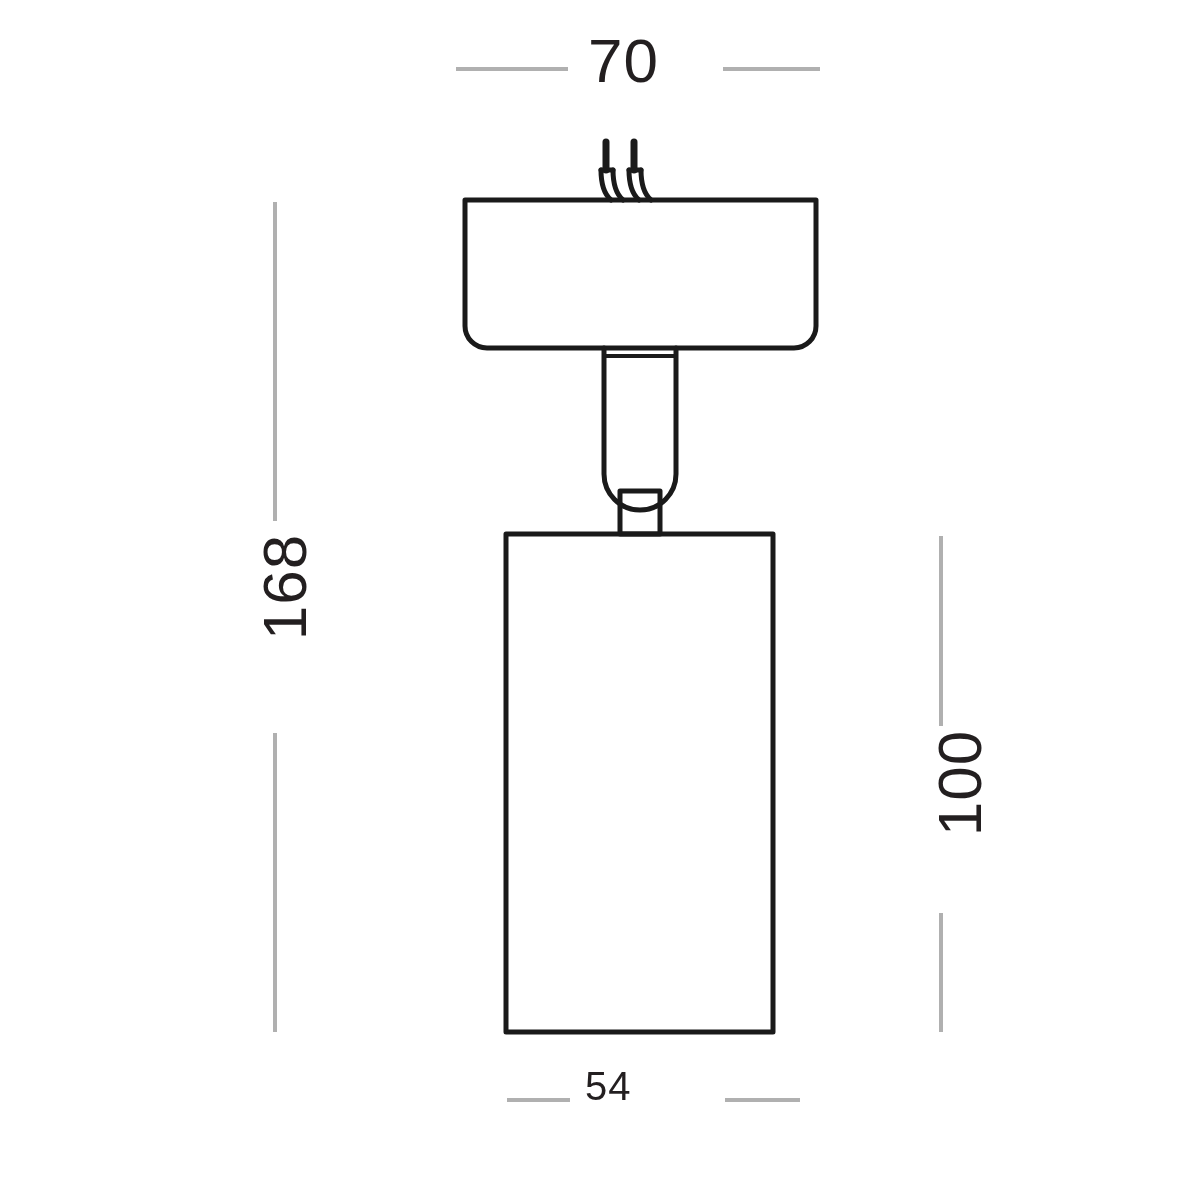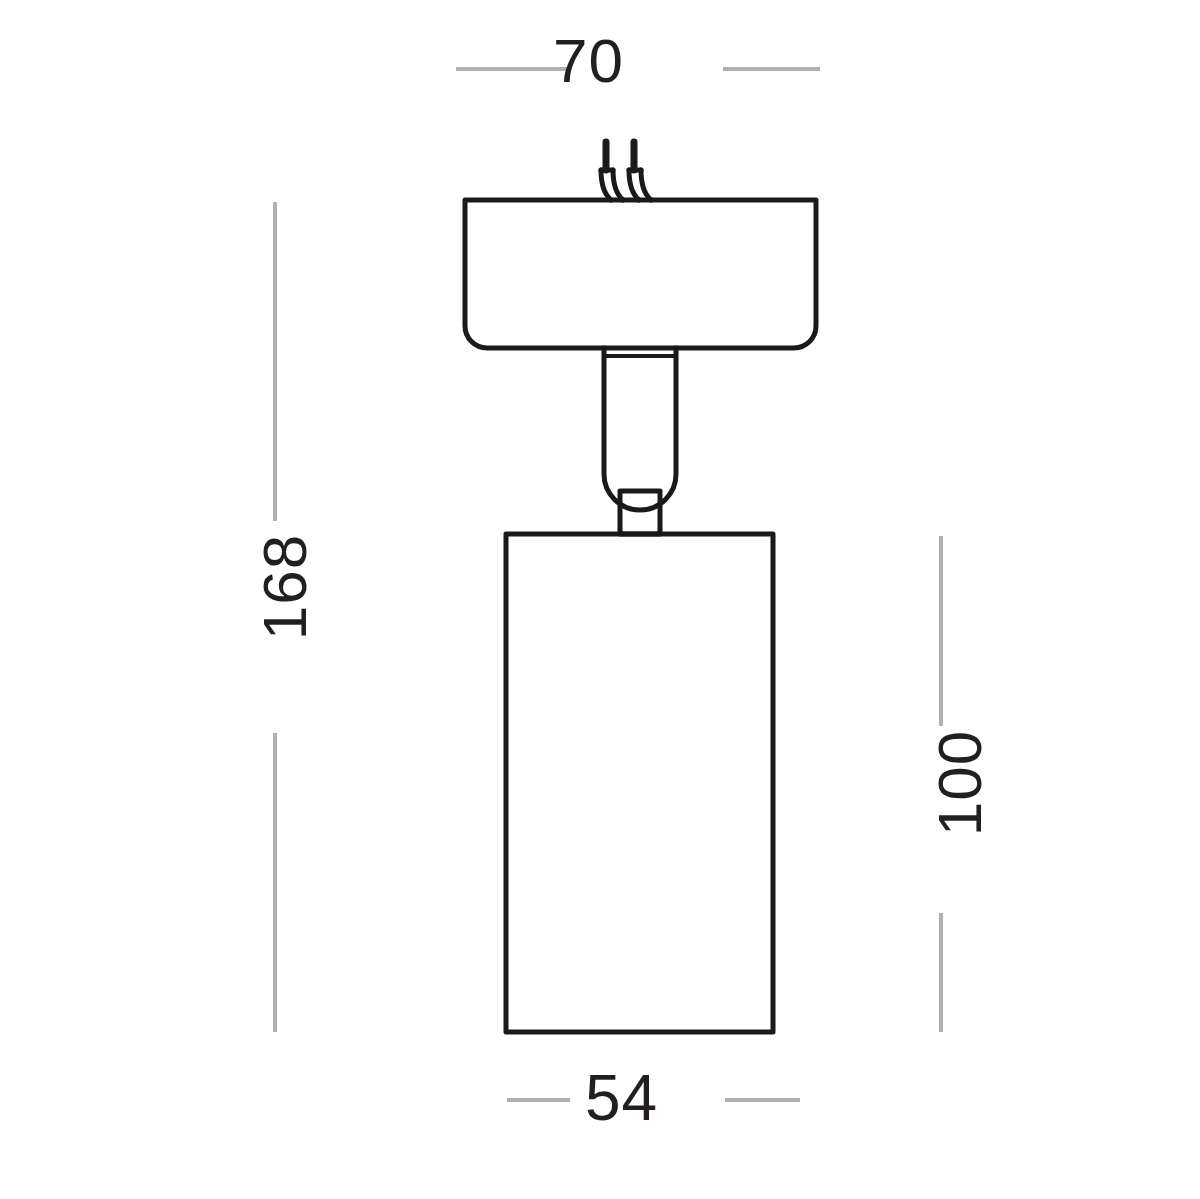--- a/index.html
+++ b/index.html
@@ -28,21 +28,21 @@
   .dim-label {
     position: absolute;
     color: #231f20;
     font-family: "Liberation Sans", sans-serif;
     font-weight: 400;
     line-height: 1;
     white-space: nowrap;
     user-select: none;
   }
   #label-width-top {
-    left: 553px;
+    left: 588px;
     top: 30px;
     font-size: 62px;
     letter-spacing: 1px;
   }
   #label-height-total {
     left: 232px;
     top: 556px;
     font-size: 62px;
     letter-spacing: 1px;
     transform: rotate(-90deg);
@@ -52,21 +52,21 @@
     left: 907px;
     top: 752px;
     font-size: 62px;
     letter-spacing: 1px;
     transform: rotate(-90deg);
     transform-origin: 50% 50%;
   }
   #label-width-bottom {
     left: 585px;
     top: 1066px;
-    font-size: 64px;
+    font-size: 40px;
     letter-spacing: 1px;
   }
 </style>
 </head>
 <body>
 
 <div id="stage">
 
   <svg id="drawing-svg" viewBox="0 0 1200 1199" xmlns="http://www.w3.org/2000/svg">
 

